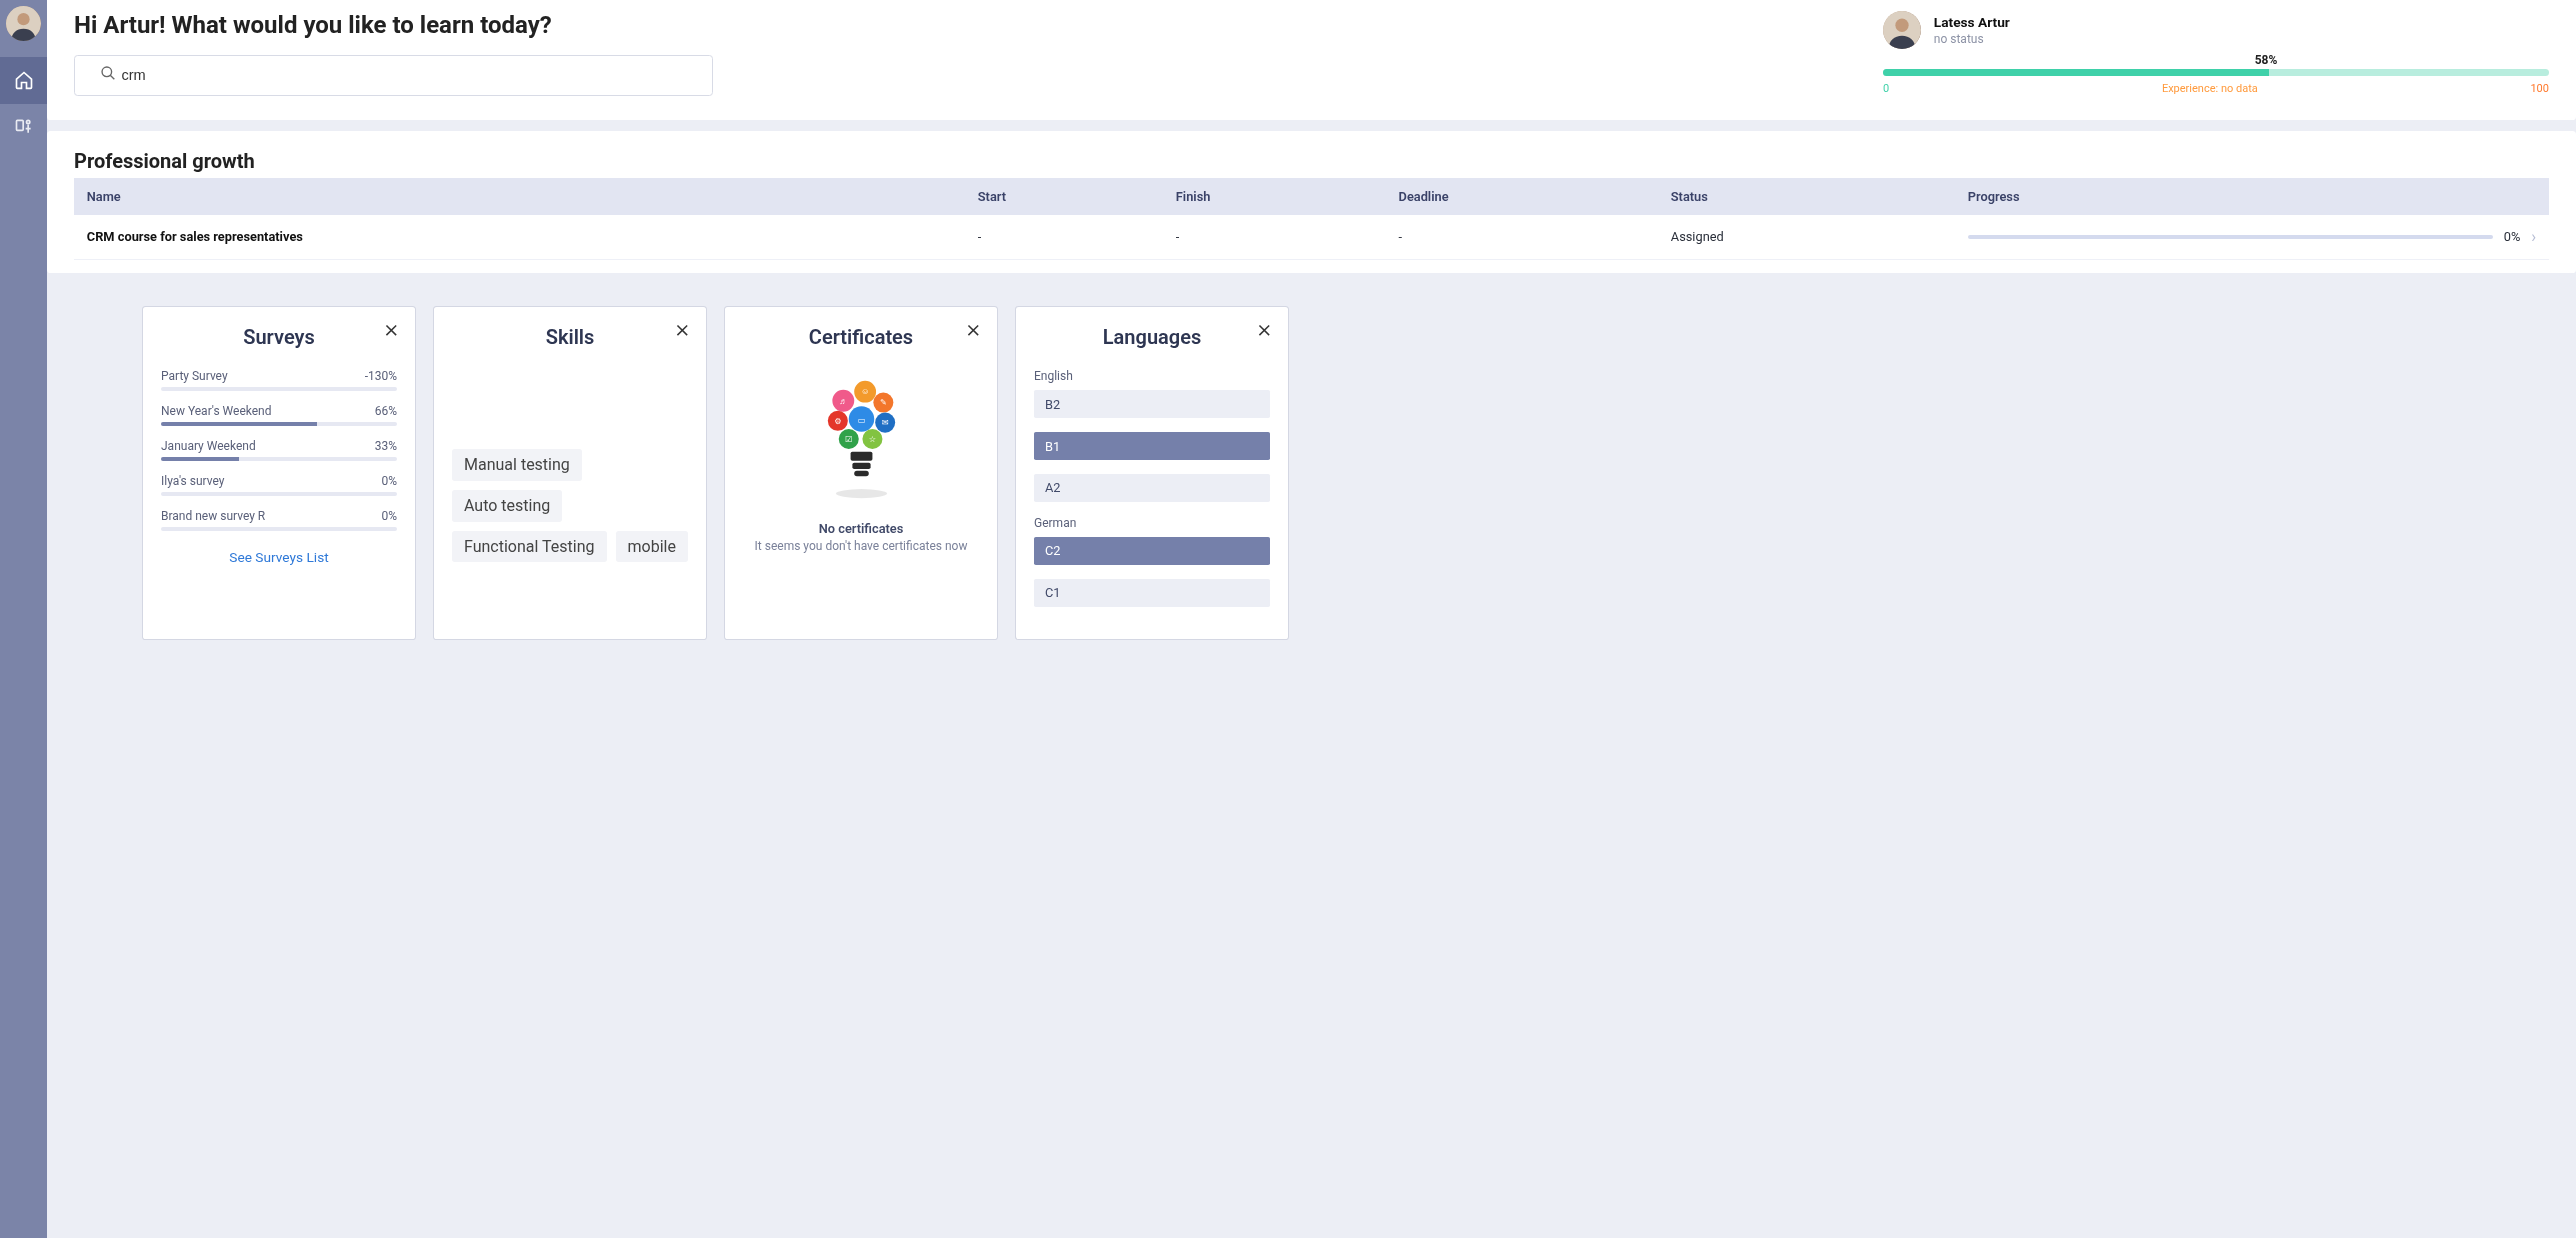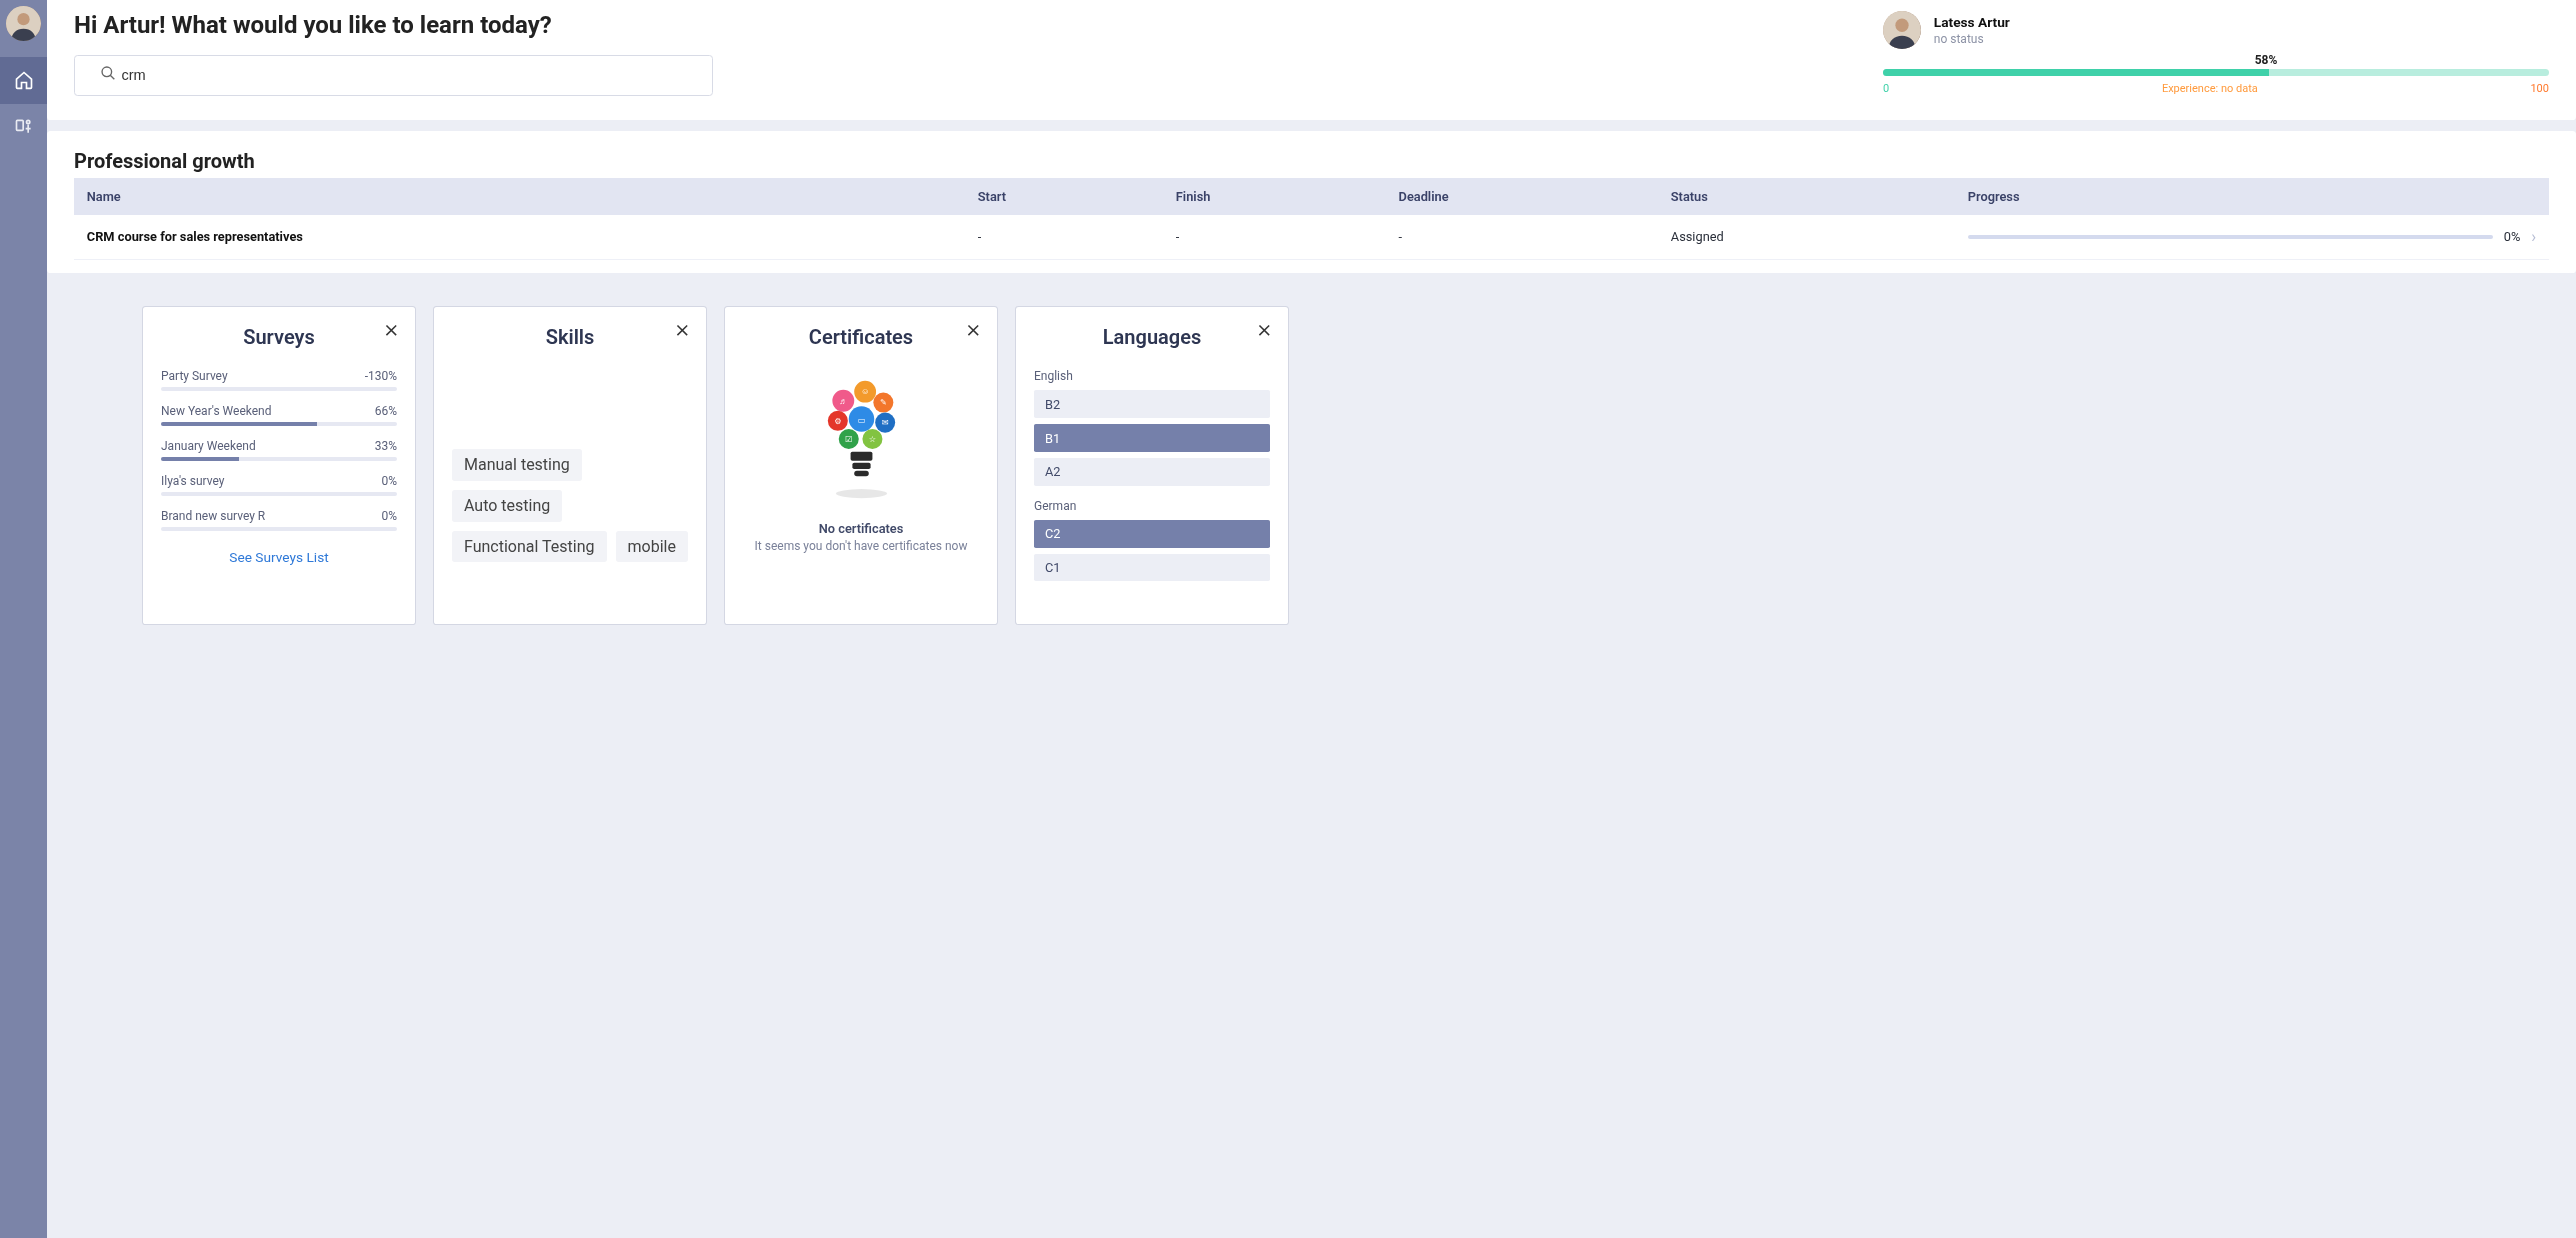--- a/index.html
+++ b/index.html
@@ -74,21 +74,21 @@
   .skills-wrap { display: flex; flex-wrap: wrap; gap: 9px; margin-top: 100px;}
   .skill-chip { background: #f2f3f7; padding: 6.4px 12px; border-radius: 2.7px; font-size: 16px; color: #444; }
 
   
   .cert-graphic { width: 91px; height: 128px; margin: 25.5px auto 18px auto; display:block;}
   .cert-none { text-align: center; font-weight: 600; color: #414a69; font-size: 12.8px; margin-bottom: 3.6px;}
   .cert-sub { text-align: center; color: #7a8199; font-size: 12px; }
 
   
   .lang-section-label { font-size: 12px; color: #5a6079; margin-top: 12.8px; margin-bottom: 7.3px; display:block;}
-  .lang-level { background: #eceef5; color: #414a69; padding: 6.4px 11px; border-radius: 1.8px; margin-bottom: 6px; font-size: 12.8px; cursor:pointer;}
+  .lang-level { background: #eceef5; color: #414a69; padding: 6.4px 11px; border-radius: 1.8px; margin-bottom: 14px; font-size: 12.8px; cursor:pointer;}
   .lang-level.selected { background: #7580aa; color: #fff; }
 
 </style>
 </head>
 <body>
 
 <div class="sidebar">
   <div class="avatar">
     <svg viewBox="0 0 40 40">
         <circle cx="20" cy="20" r="20" fill="#dcd0c1"></circle>

